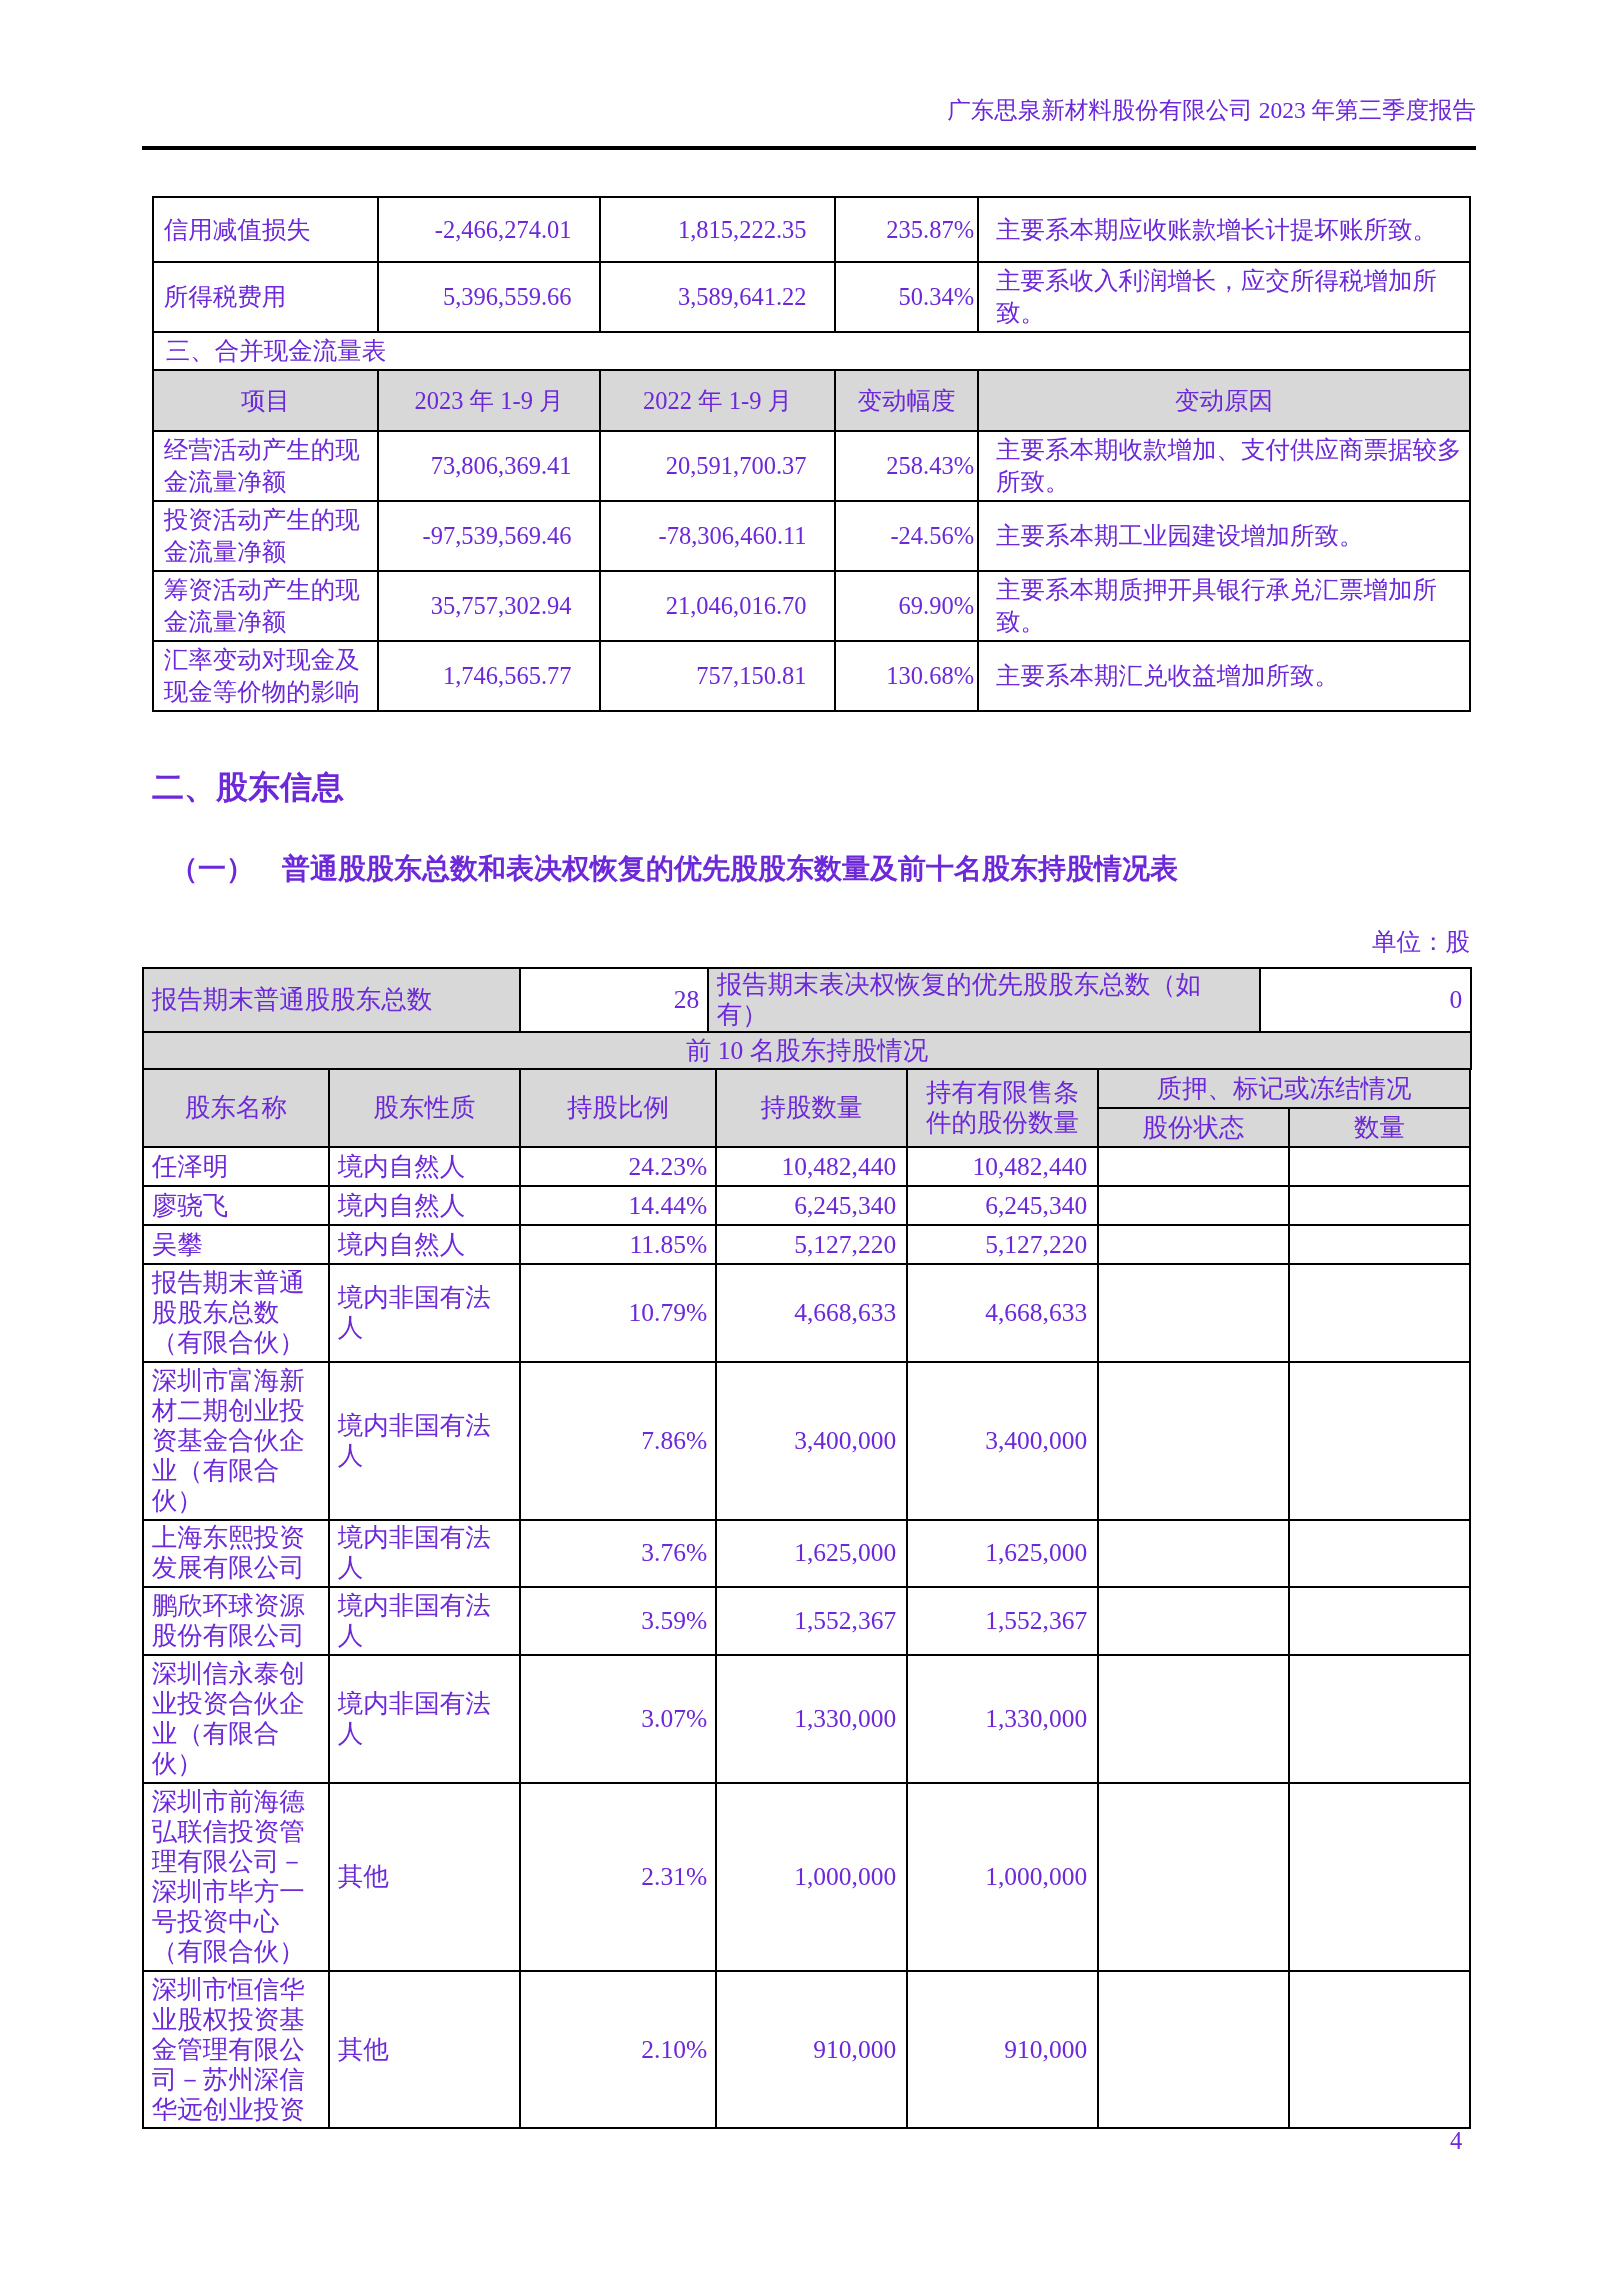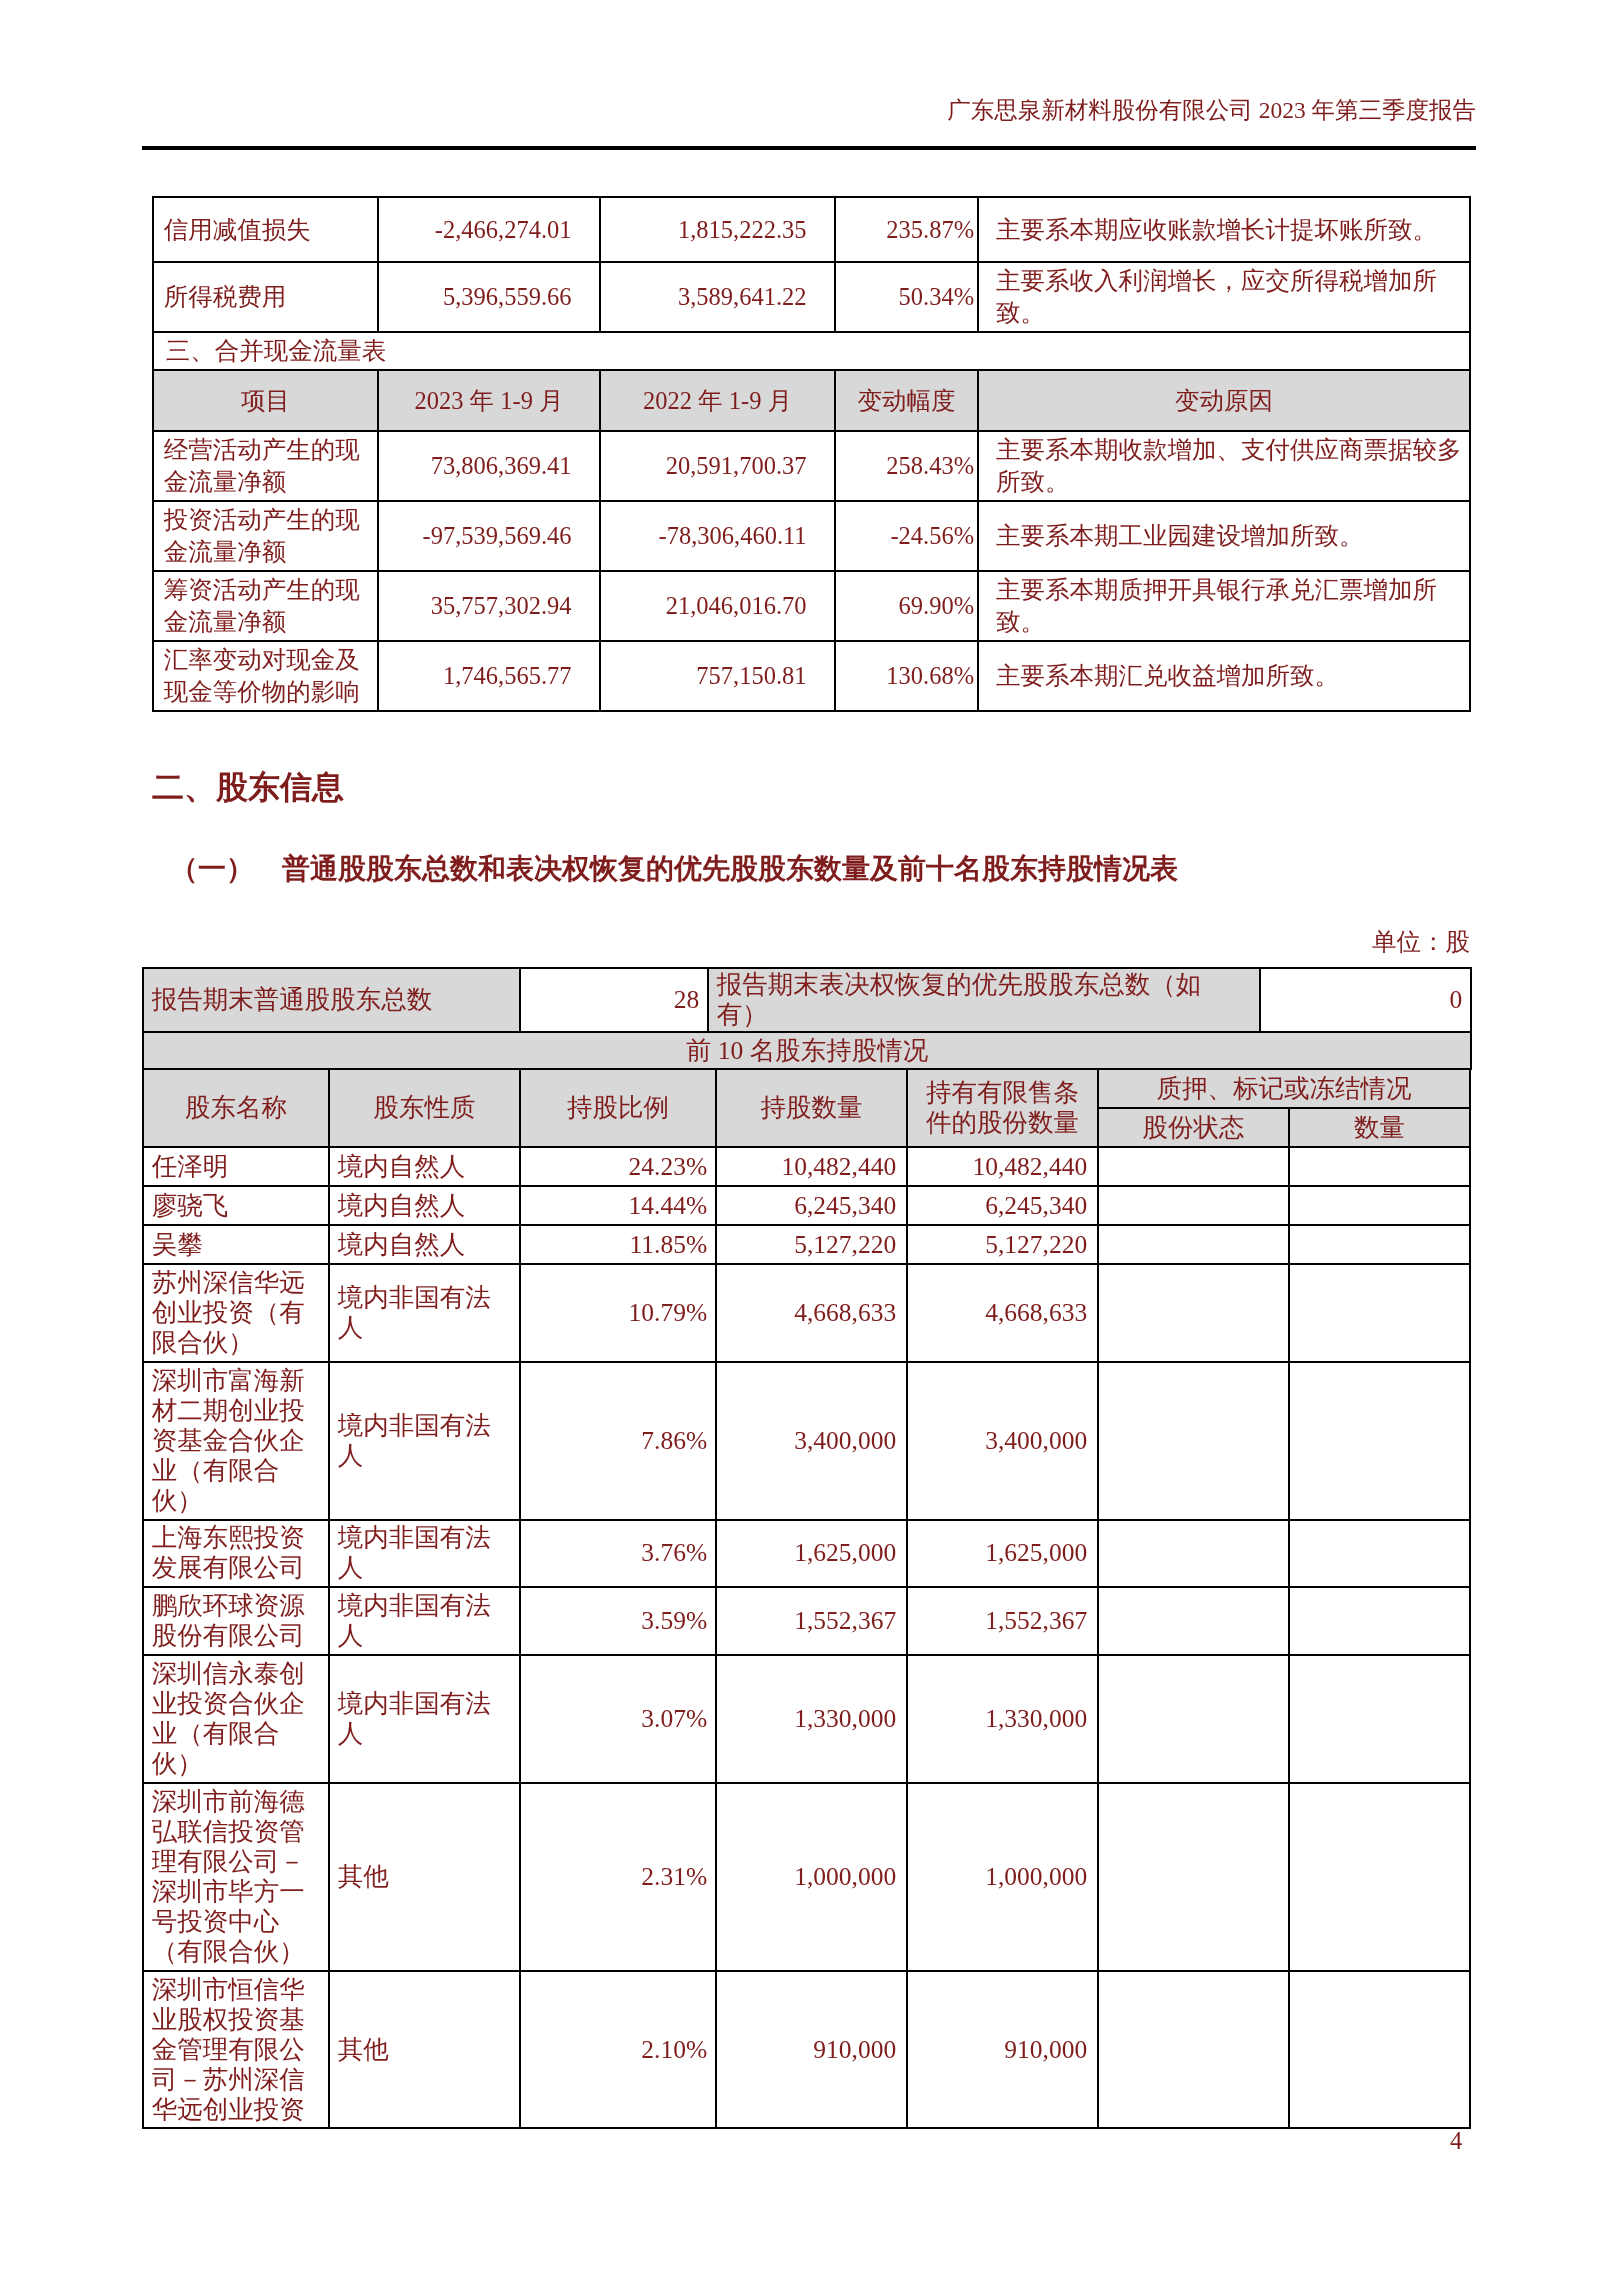--- a/index.html
+++ b/index.html
@@ -1,19 +1,19 @@
 <!DOCTYPE html>
 <html><head>
 <meta charset="utf-8">
 <style>
   * { margin:0; padding:0; box-sizing:border-box; }
   html,body { background:#888; }
   .page {
     position:relative; width:1620px; height:2293px; background:#ffffff;
-    font-family:"Liberation Serif","DejaVu Serif",serif; color:#7f1d1d;
+    font-family:"Liberation Serif","DejaVu Serif",serif; color:#6d28d9;
     overflow:hidden; margin:0 auto;
   }
   .abs { position:absolute; }
 
   
   .hdr-title { top:94px; left:142px; width:1334px; text-align:right; font-size:23.5px; line-height:33px; }
   .hdr-rule  { top:146px; left:142px; width:1334px; height:3.9px; background:#000; }
 
   
   table { border-collapse:collapse; table-layout:fixed; }
@@ -215,21 +215,21 @@
       <tr class="hr40">
         <td class="c-name">吴攀</td>
         <td class="c-nature">境内自然人</td>
         <td class="c-pct">11.85%</td>
         <td class="c-qty">5,127,220</td>
         <td class="c-qty">5,127,220</td>
         <td></td>
         <td></td>
       </tr>
       <tr>
-        <td class="c-name">苏州深信华远创业投资（有限合伙）</td>
+        <td class="c-name">报告期末普通股股东总数（有限合伙）</td>
         <td class="c-nature">境内非国有法人</td>
         <td class="c-pct">10.79%</td>
         <td class="c-qty">4,668,633</td>
         <td class="c-qty">4,668,633</td>
         <td></td>
         <td></td>
       </tr>
       <tr>
         <td class="c-name">深圳市富海新材二期创业投资基金合伙企业（有限合伙）</td>
         <td class="c-nature">境内非国有法人</td>

